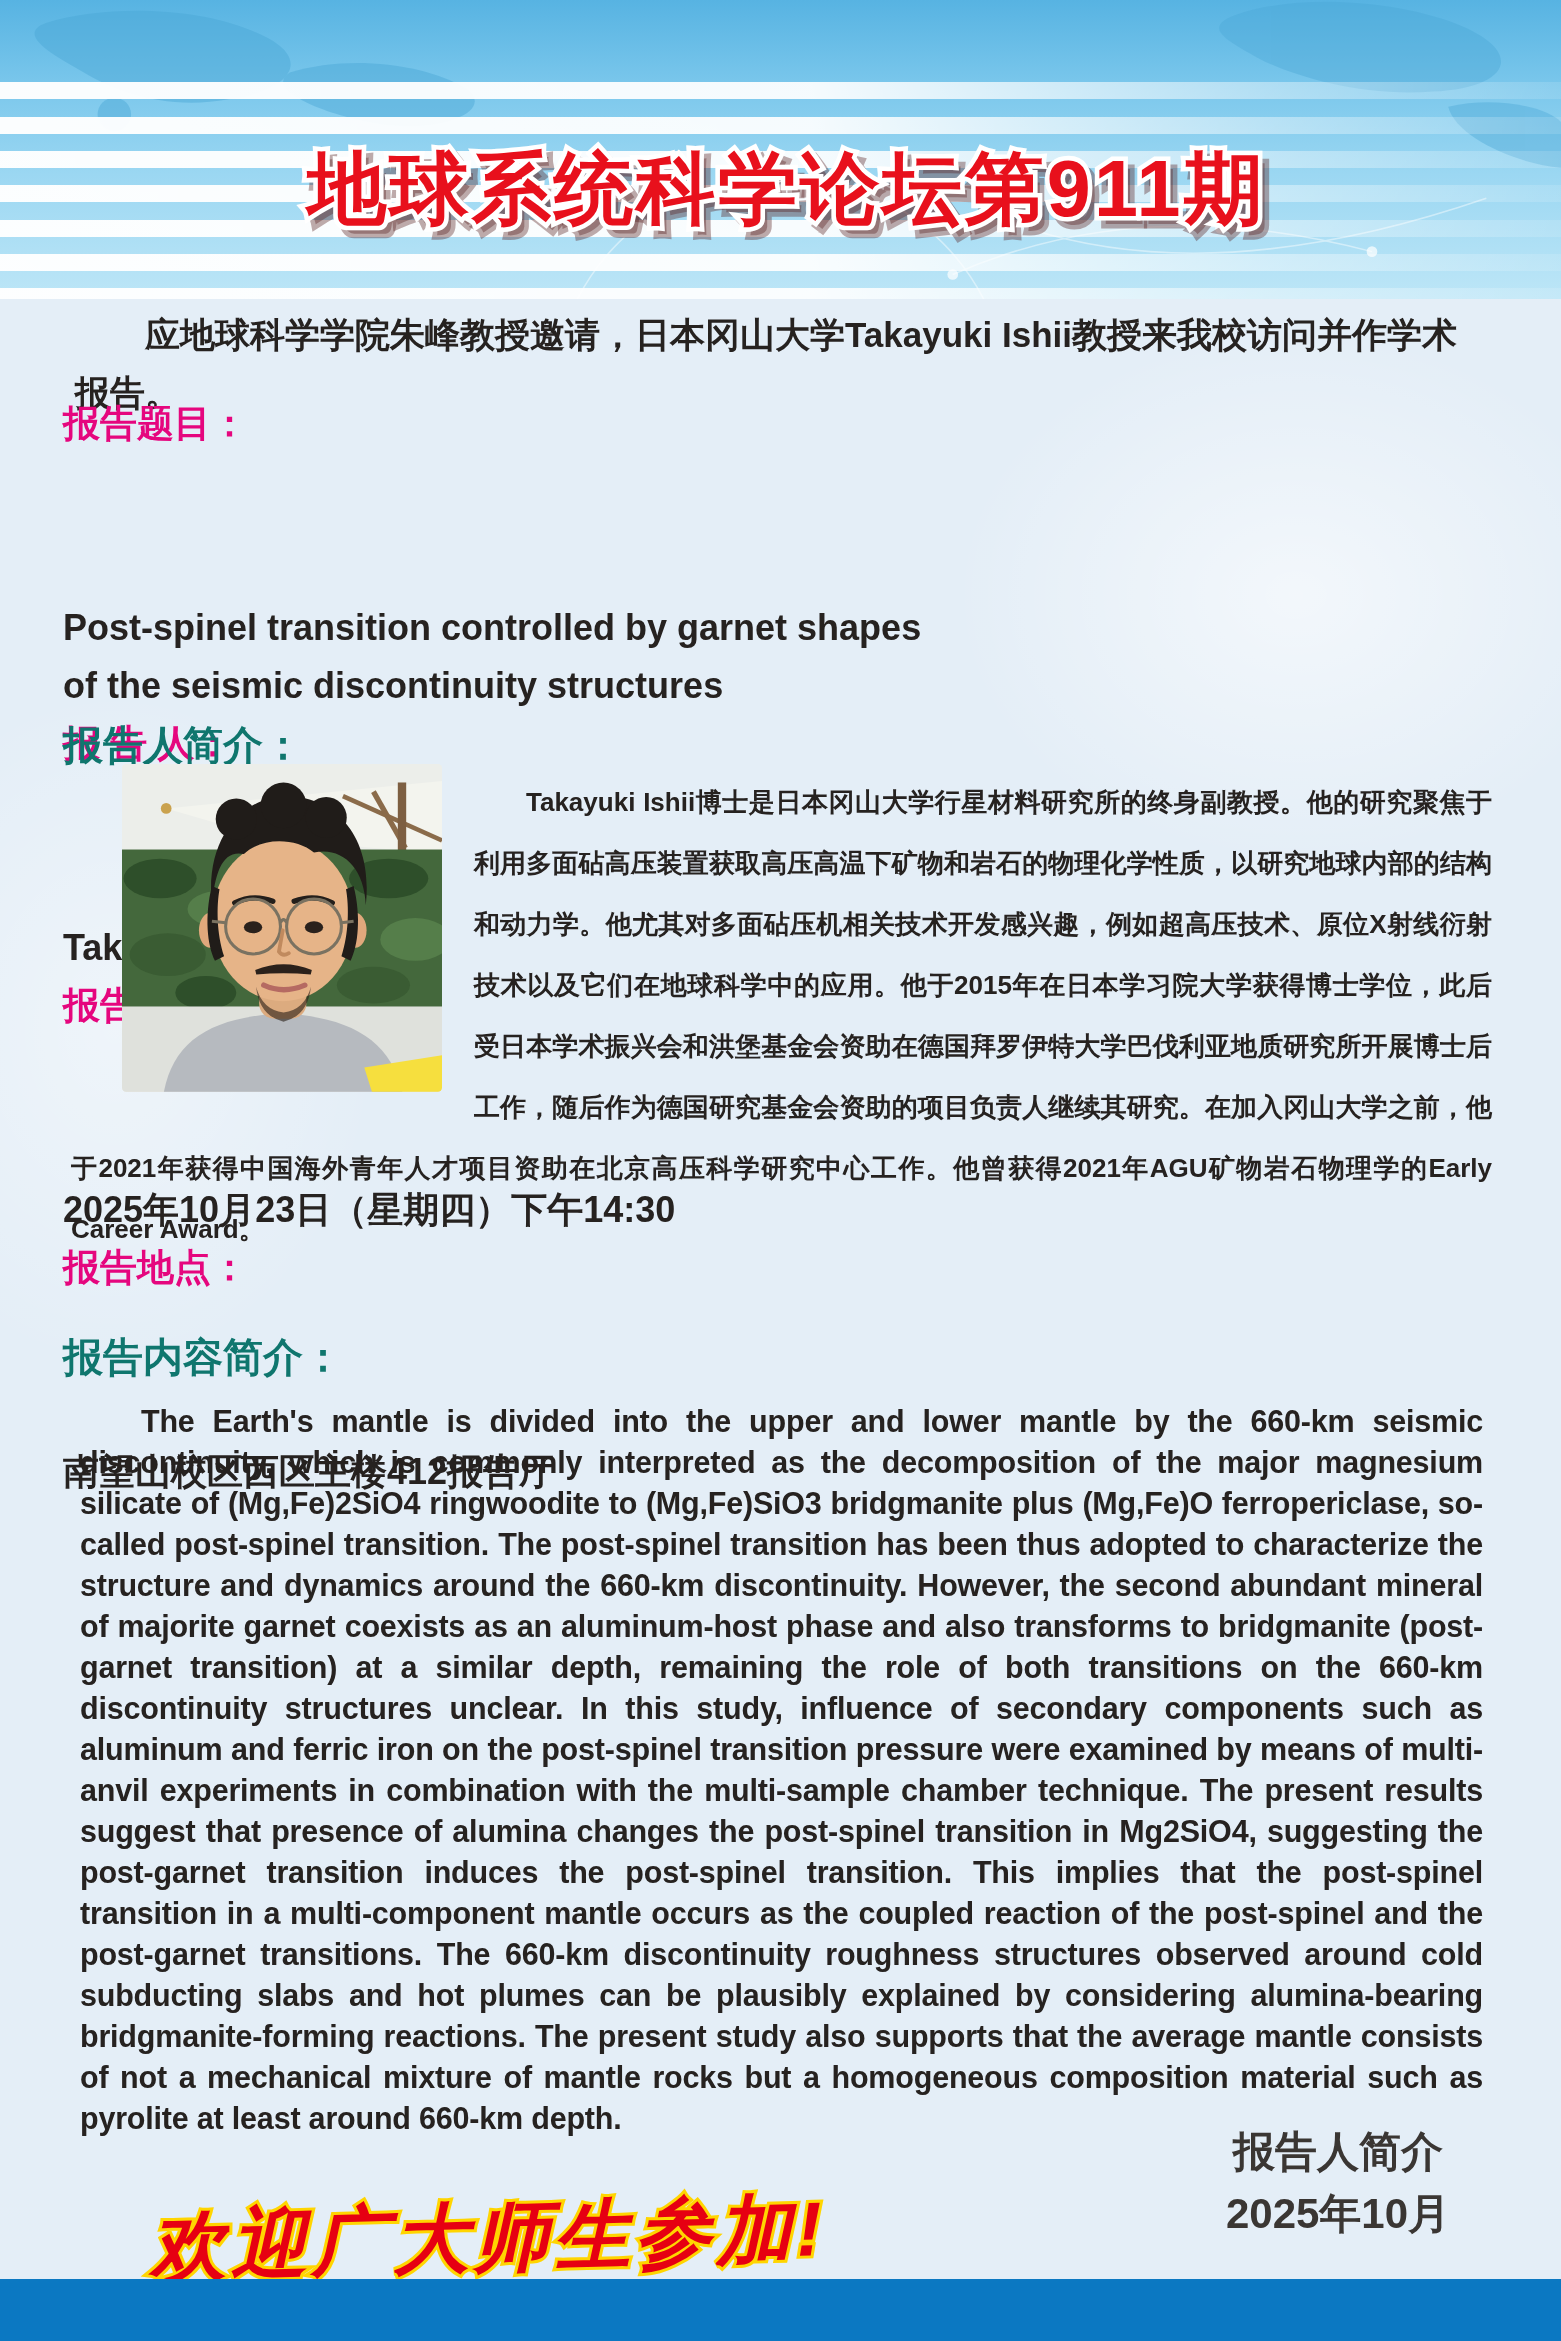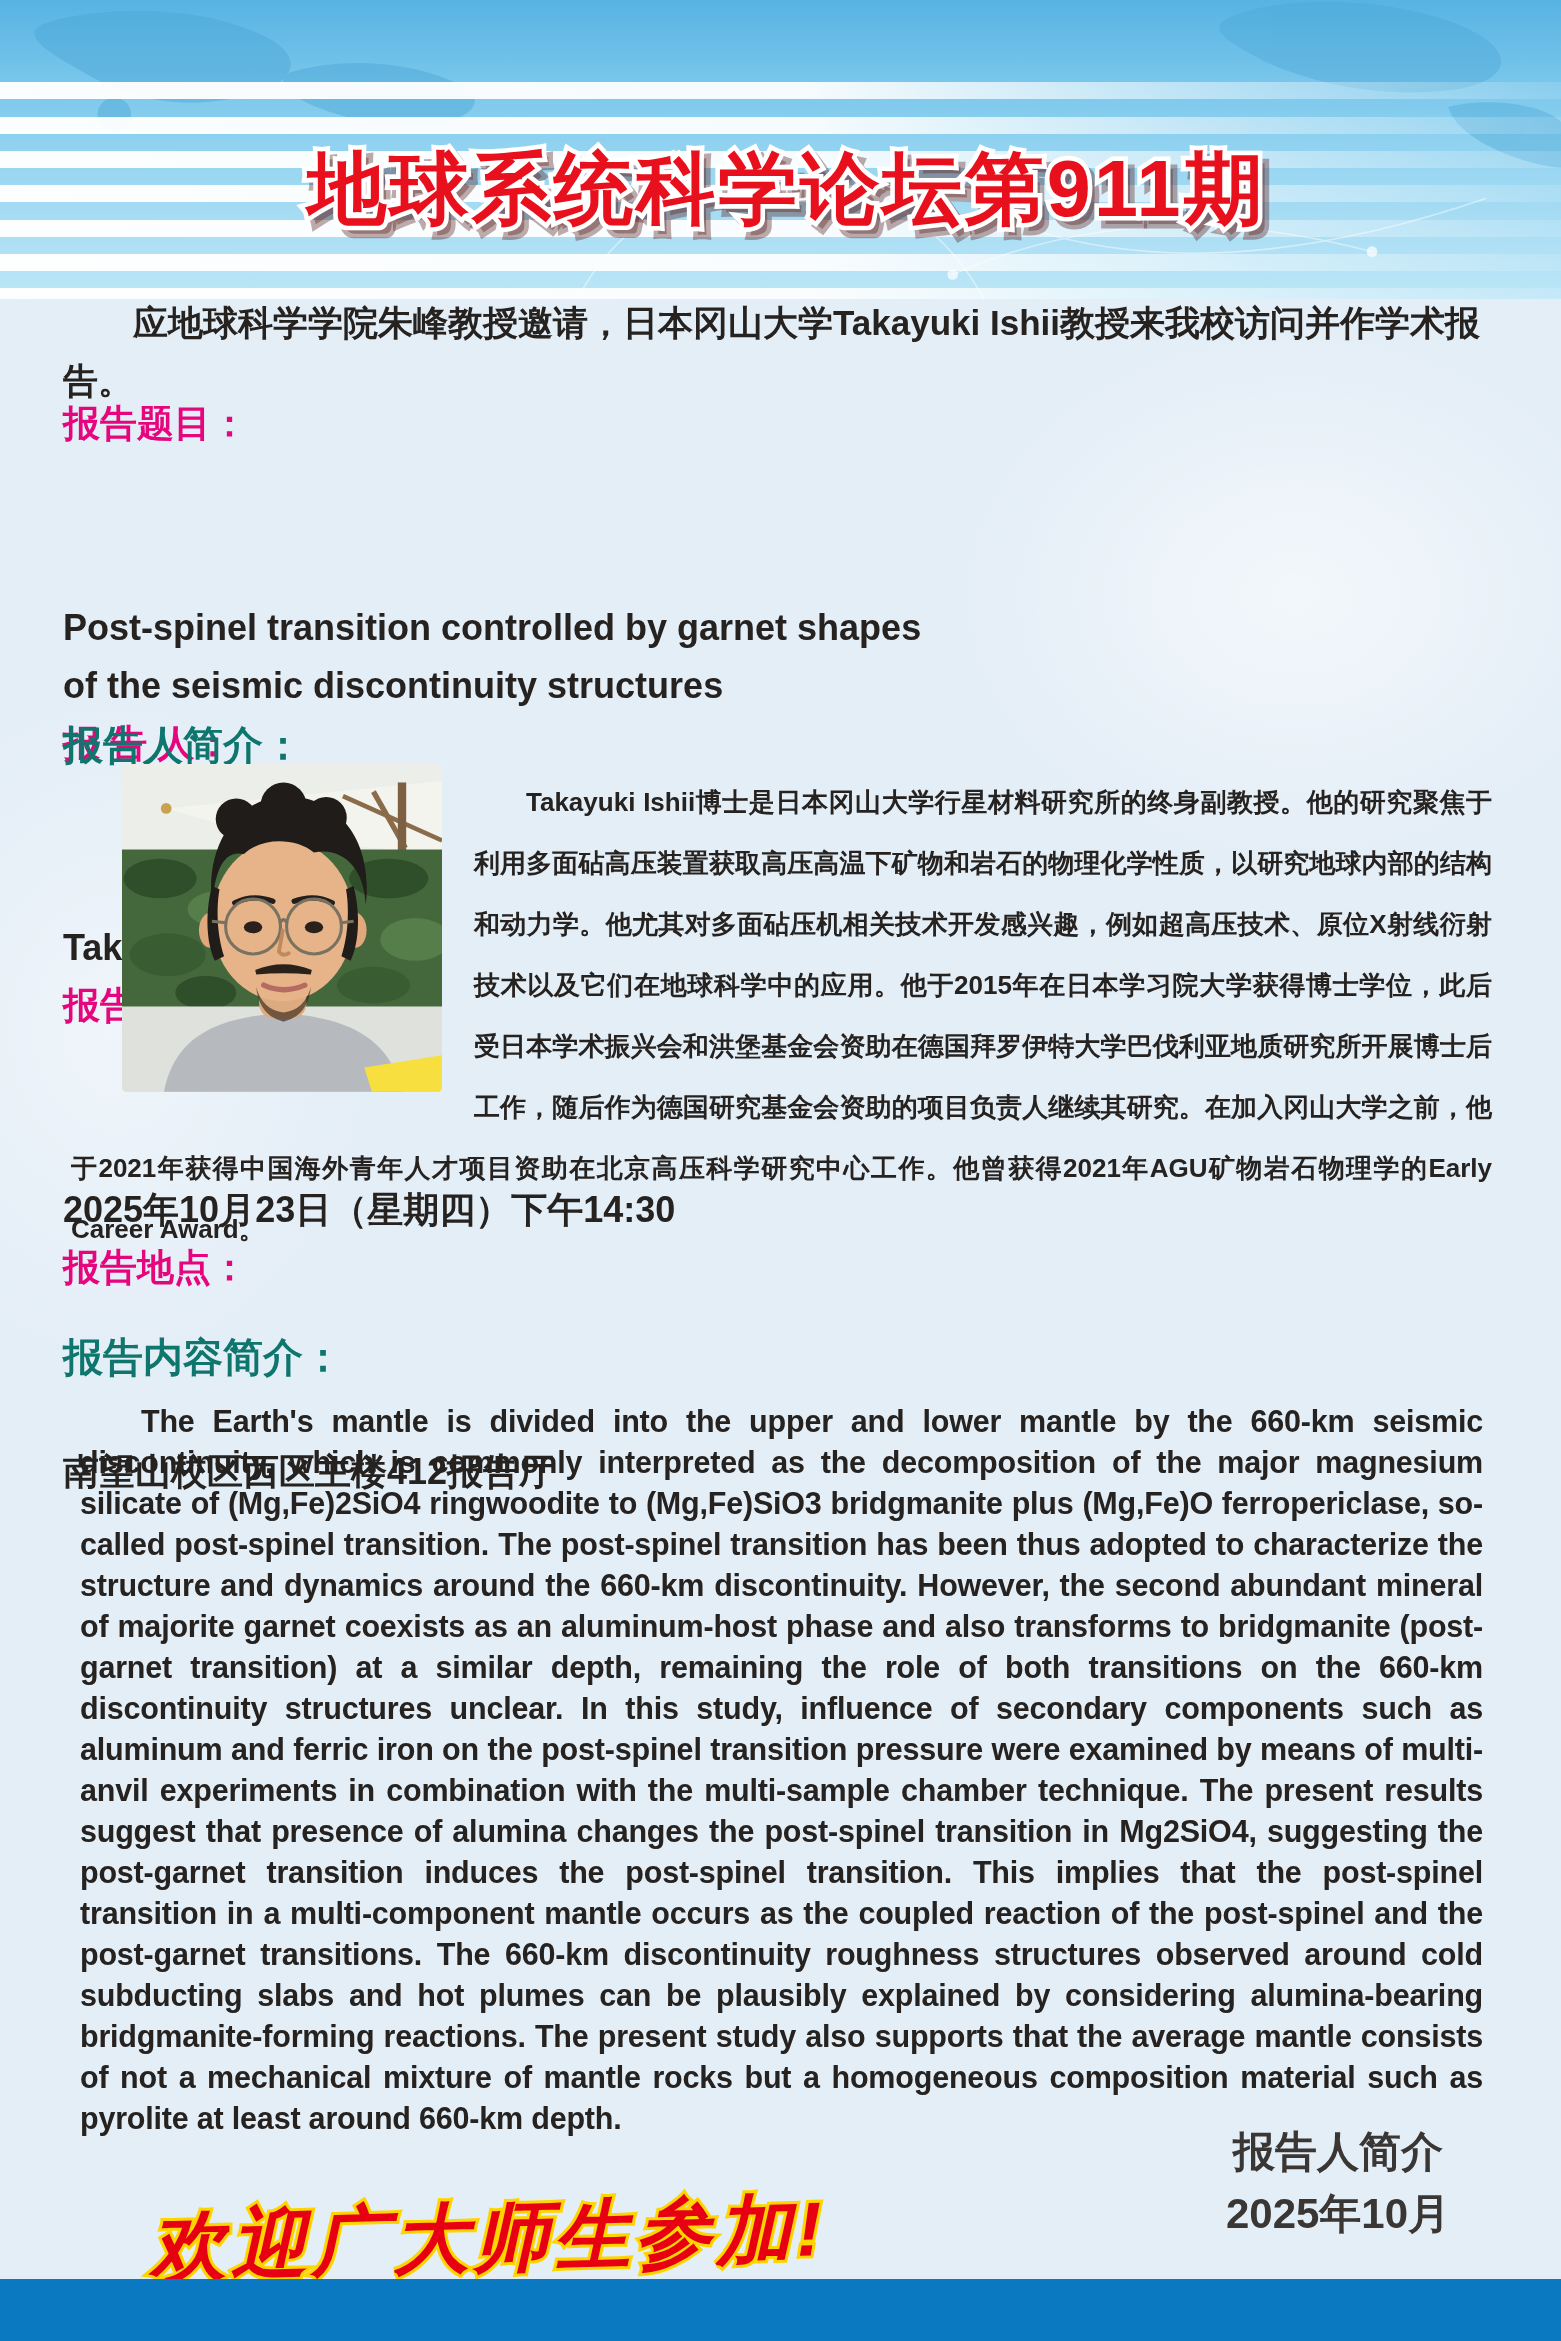--- a/index.html
+++ b/index.html
@@ -25,21 +25,21 @@
     font-weight:bold; font-size:104px; letter-spacing:4px;
   }
   
   .swirl { position:absolute; border-radius:50%; pointer-events:none; }
   .swirl.s1 { left:953px; top:328px; width:686px; height:534px;
     background:radial-gradient(closest-side,rgba(255,255,255,.55),rgba(255,255,255,0)); }
   .swirl.s2 { left:-152px; top:686px; width:534px; height:686px;
     background:radial-gradient(closest-side,rgba(255,255,255,.4),rgba(255,255,255,0)); }
   
   .intro {
-    position:absolute; left:63px; right:61px; top:294px; margin:0;
+    position:absolute; left:63px; right:61px; top:294px; margin:12px;
     font-size:35px; font-weight:bold; line-height:58px; text-indent:2em;
   }
   .details { position:absolute; left:63px; right:61px; top:395px; }
   .detail-row { display:flex; line-height:58px;flex-direction:column; }
   .detail-label {
     flex:0 0 204px; color:#e5067e; font-size:37px; font-weight:bold; white-space:nowrap;
   }
   .detail-value { font-size:36px; font-weight:bold; color:#262220; }
   .blue-label {
     position:absolute; left:63px; margin:0;

